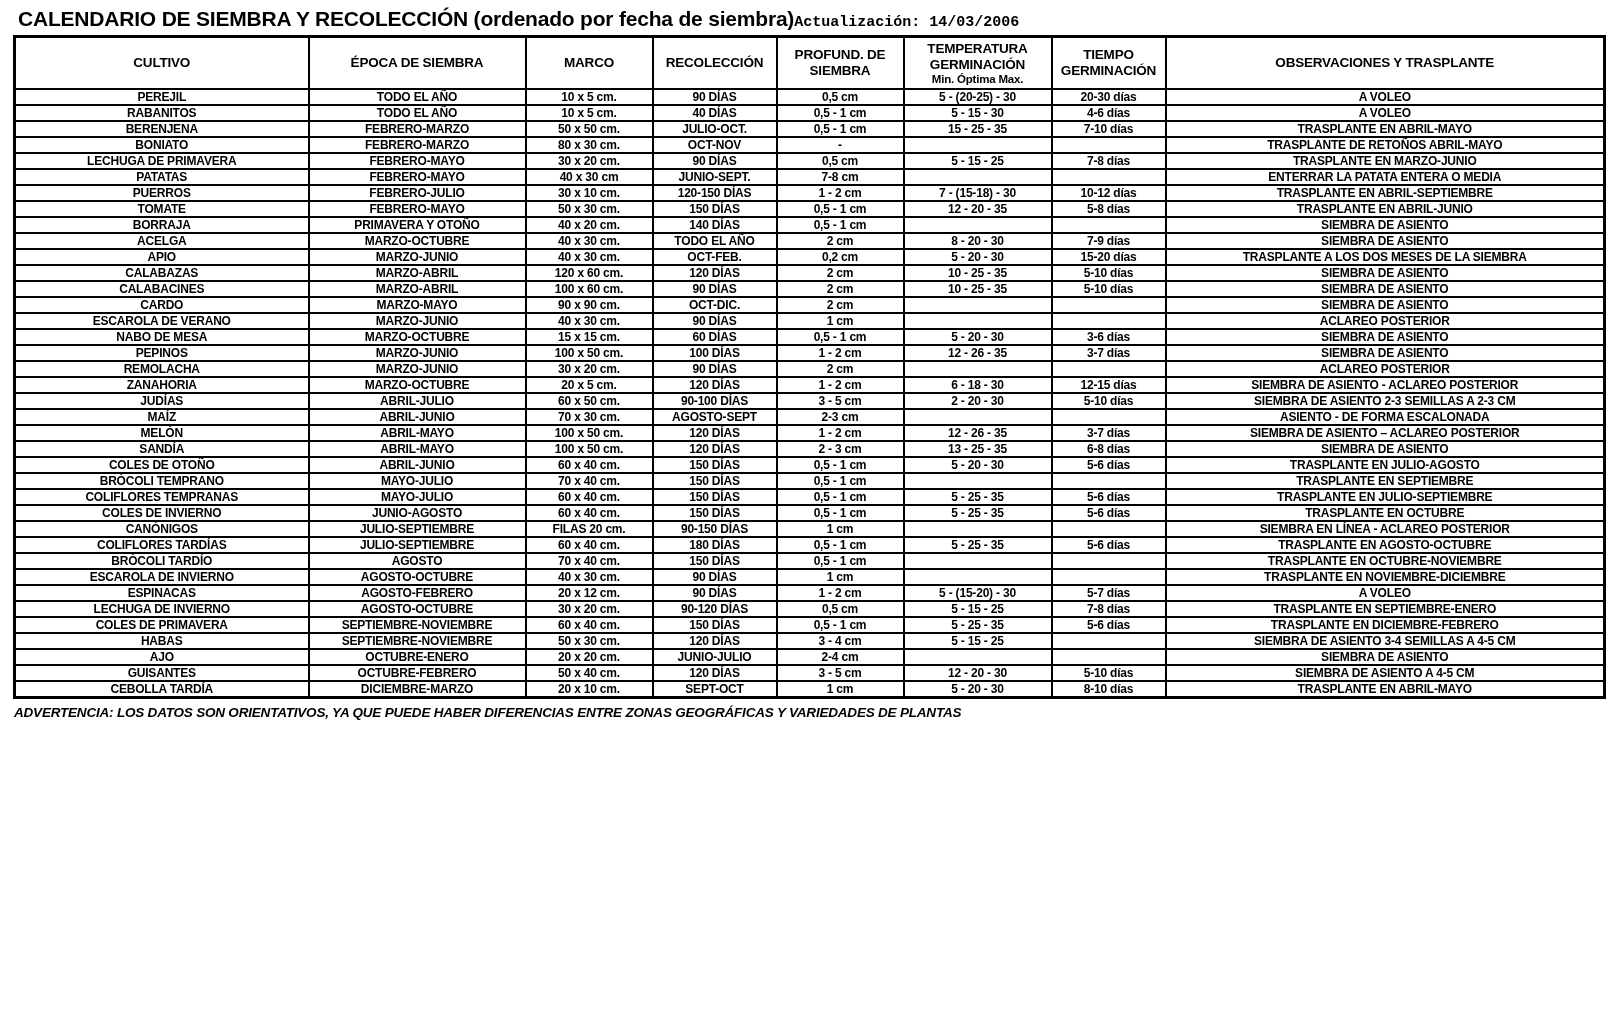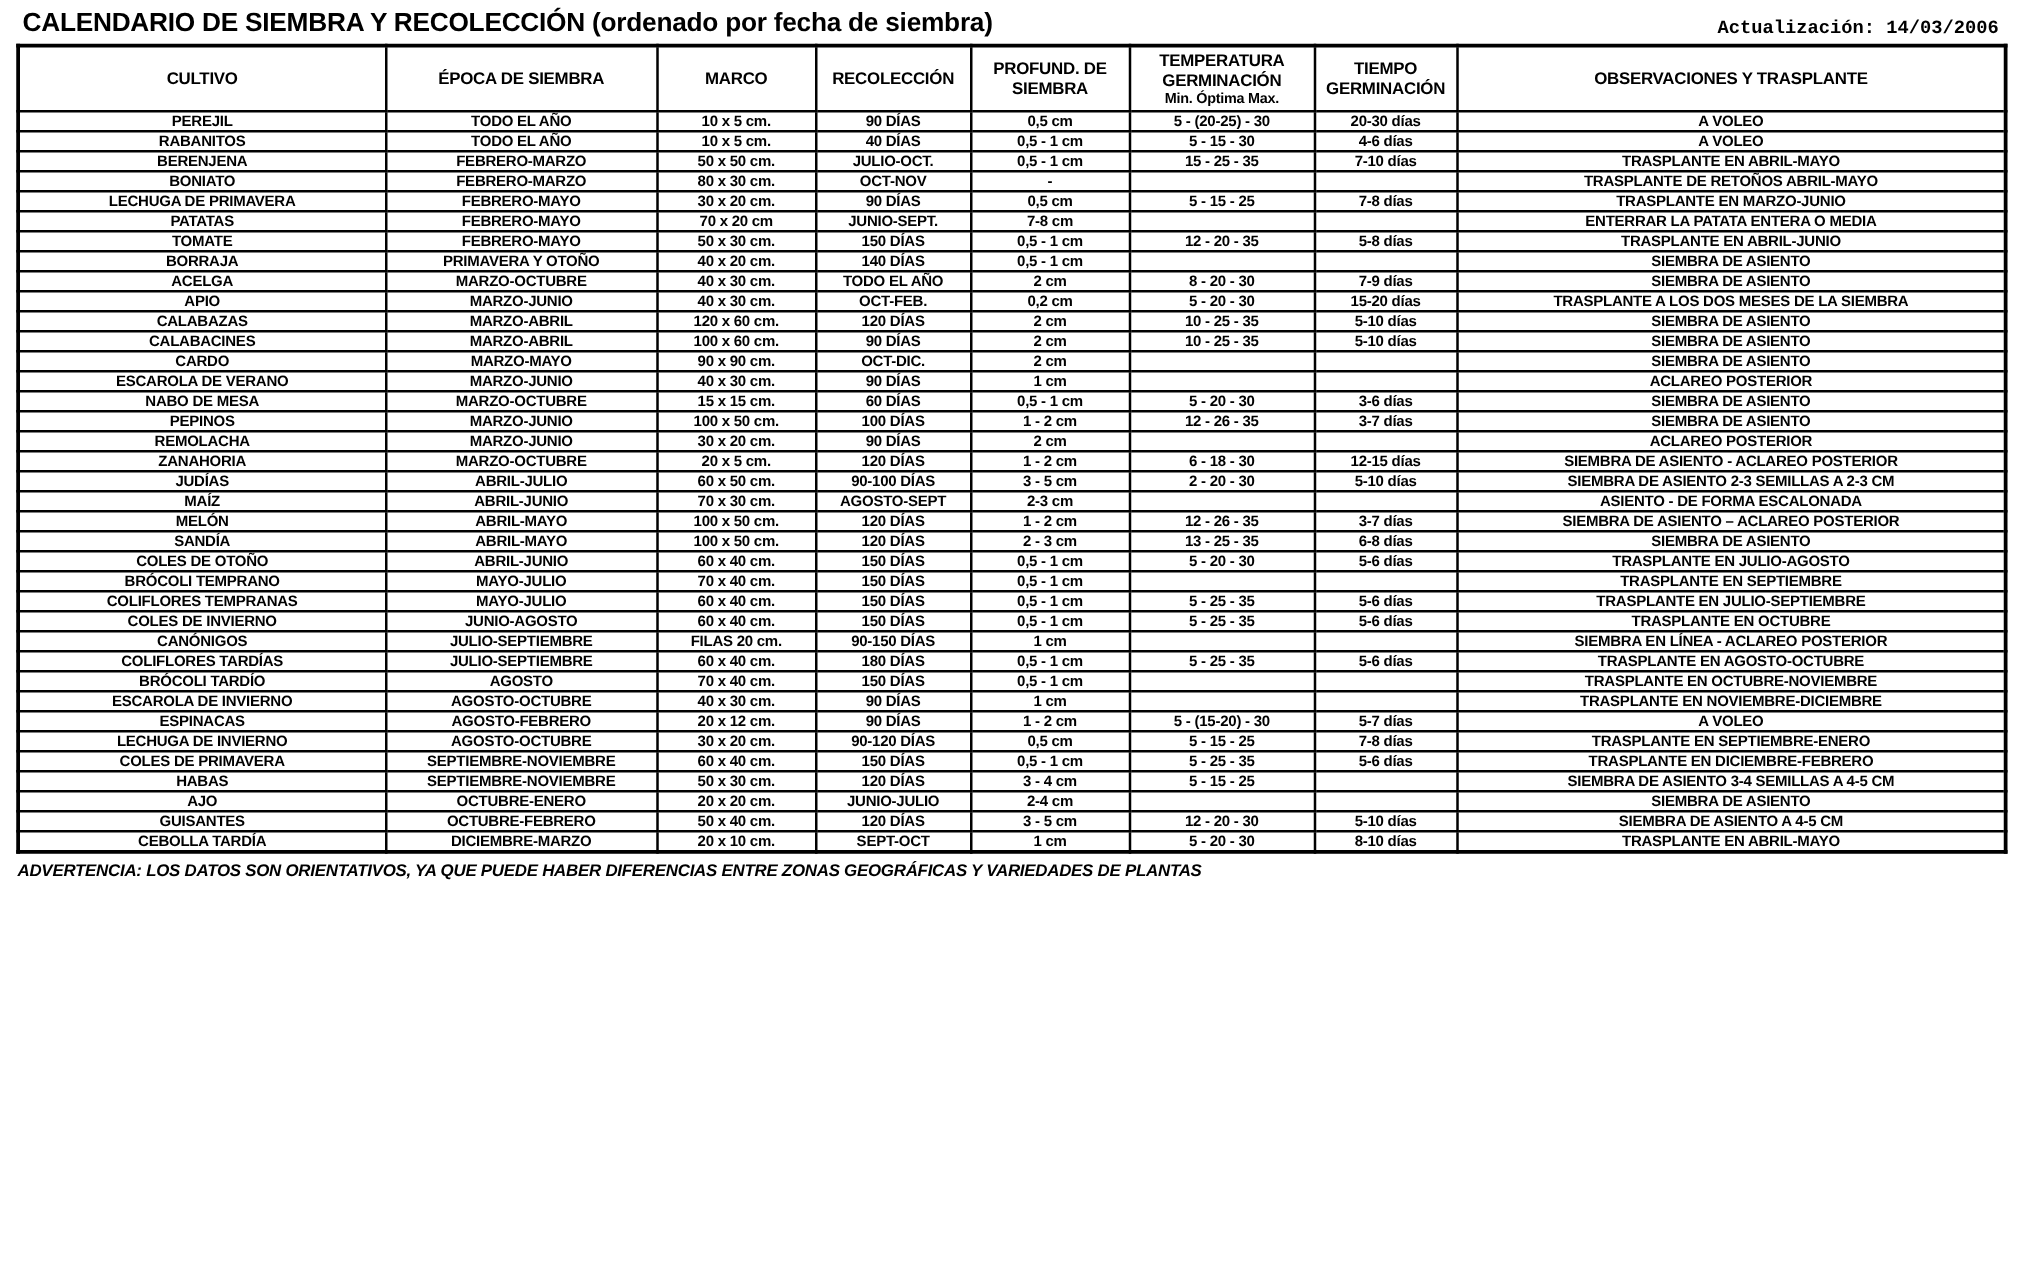--- a/index.html
+++ b/index.html
@@ -4,21 +4,21 @@
 <style>
   html,body{margin:0;padding:0;}
   body{
     width:1617px;height:1023px;
     background:#ffffff;color:#000;
     font-family:"Liberation Sans", sans-serif;
     font-weight:bold;
     overflow:hidden;
   }
   .topbar{
-    display:flex;justify-content:space-between;align-items:flex-end;
+    display:flex;align-items:flex-end;
     padding:7px 16px 3px 18px;
   }
   .page-title{
     font-size:21px;margin:0;letter-spacing:-0.2px;white-space:nowrap;
   }
   .update-date{
     font-size:15px;white-space:nowrap;padding-right:2px;font-family:Liberation Mono, monospace;
   }
   table.cal{
     border-collapse:collapse;table-layout:fixed;
@@ -126,26 +126,36 @@
         <td>30 x 20 cm.</td>
         <td>90 DÍAS</td>
         <td>0,5 cm</td>
         <td>5 - 15 - 25</td>
         <td>7-8 días</td>
         <td>TRASPLANTE EN MARZO-JUNIO</td>
       </tr>
       <tr>
         <td>PATATAS</td>
         <td>FEBRERO-MAYO</td>
-        <td>70 x 20 cm</td>
+        <td>40 x 30 cm</td>
         <td>JUNIO-SEPT.</td>
         <td>7-8 cm</td>
         <td></td>
         <td></td>
         <td>ENTERRAR LA PATATA ENTERA O MEDIA</td>
+      </tr>
+      <tr>
+        <td>PUERROS</td>
+        <td>FEBRERO-JULIO</td>
+        <td>30 x 10 cm.</td>
+        <td>120-150 DÍAS</td>
+        <td>1 - 2 cm</td>
+        <td>7 - (15-18) - 30</td>
+        <td>10-12 días</td>
+        <td>TRASPLANTE EN ABRIL-SEPTIEMBRE</td>
       </tr>
       <tr>
         <td>TOMATE</td>
         <td>FEBRERO-MAYO</td>
         <td>50 x 30 cm.</td>
         <td>150 DÍAS</td>
         <td>0,5 - 1 cm</td>
         <td>12 - 20 - 35</td>
         <td>5-8 días</td>
         <td>TRASPLANTE EN ABRIL-JUNIO</td>

